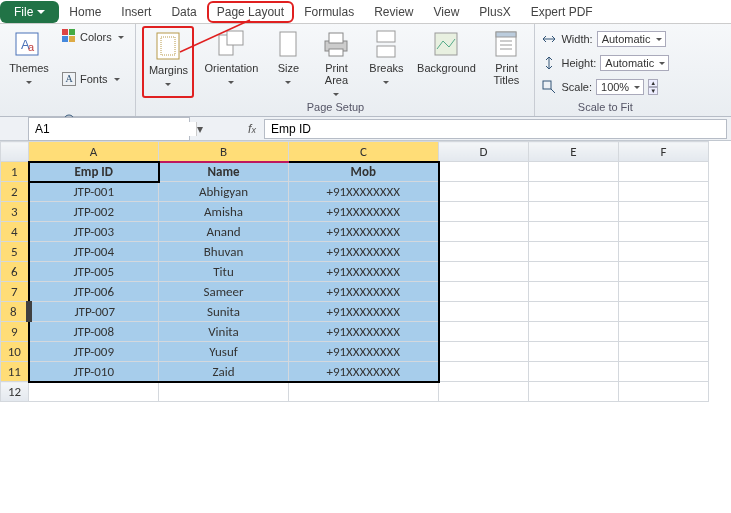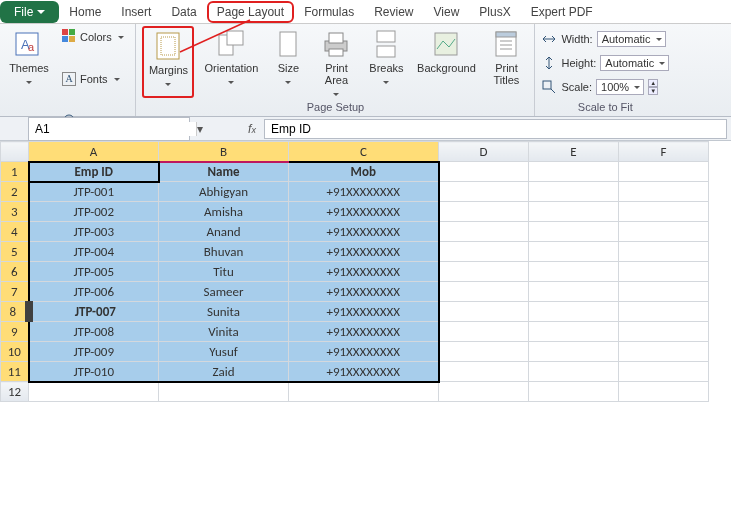--- a/index.html
+++ b/index.html
@@ -332,21 +332,21 @@
           <th class="rowhdr sel">7</th>
           <td class="datacell" style="border-left:2px solid #000;">JTP-006</td>
           <td class="datacell" style="">Sameer</td>
           <td class="datacell" style="border-right:2px solid #000;">+91XXXXXXXX</td>
           <td></td>
           <td></td>
           <td></td>
         </tr>
         <tr>
           <th class="rowhdr sel">8</th>
-          <td class="datacell" style="border-left:8px solid #404040;font-weight:bold;">JTP-007</td>
+          <td class="datacell" style="border-left:6px solid #404040;">JTP-007</td>
           <td class="datacell" style="">Sunita</td>
           <td class="datacell" style="border-right:2px solid #000;">+91XXXXXXXX</td>
           <td></td>
           <td></td>
           <td></td>
         </tr>
         <tr>
           <th class="rowhdr sel">9</th>
           <td class="datacell" style="border-left:2px solid #000;">JTP-008</td>
           <td class="datacell" style="">Vinita</td>

